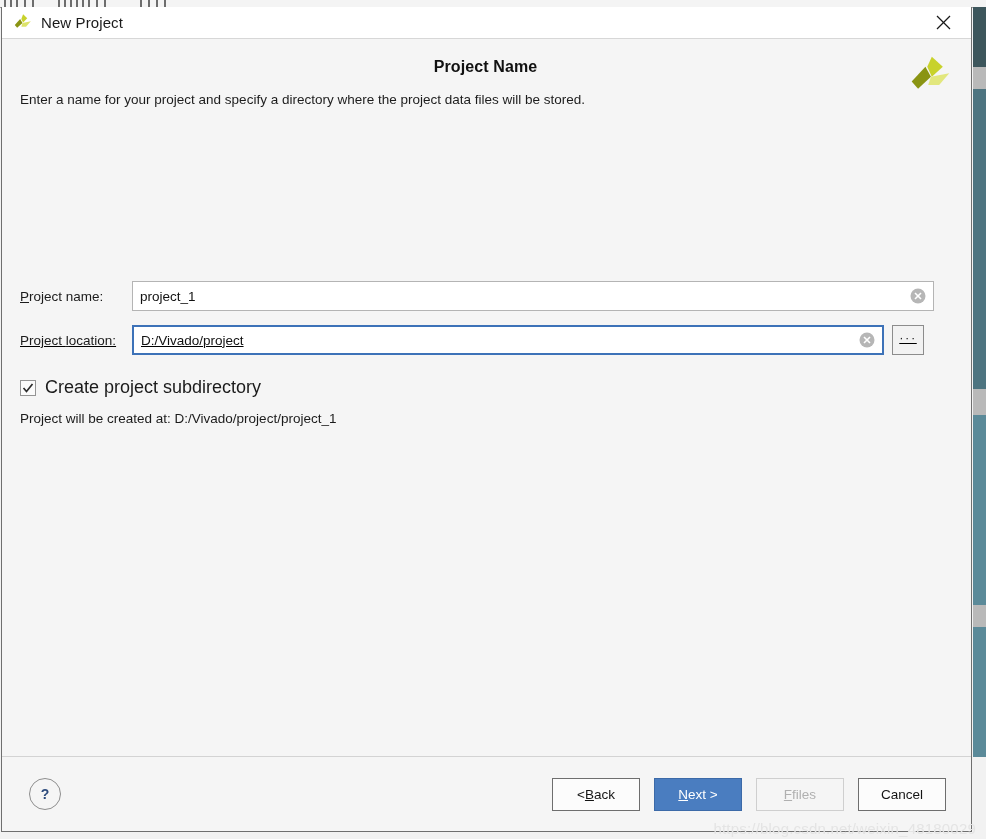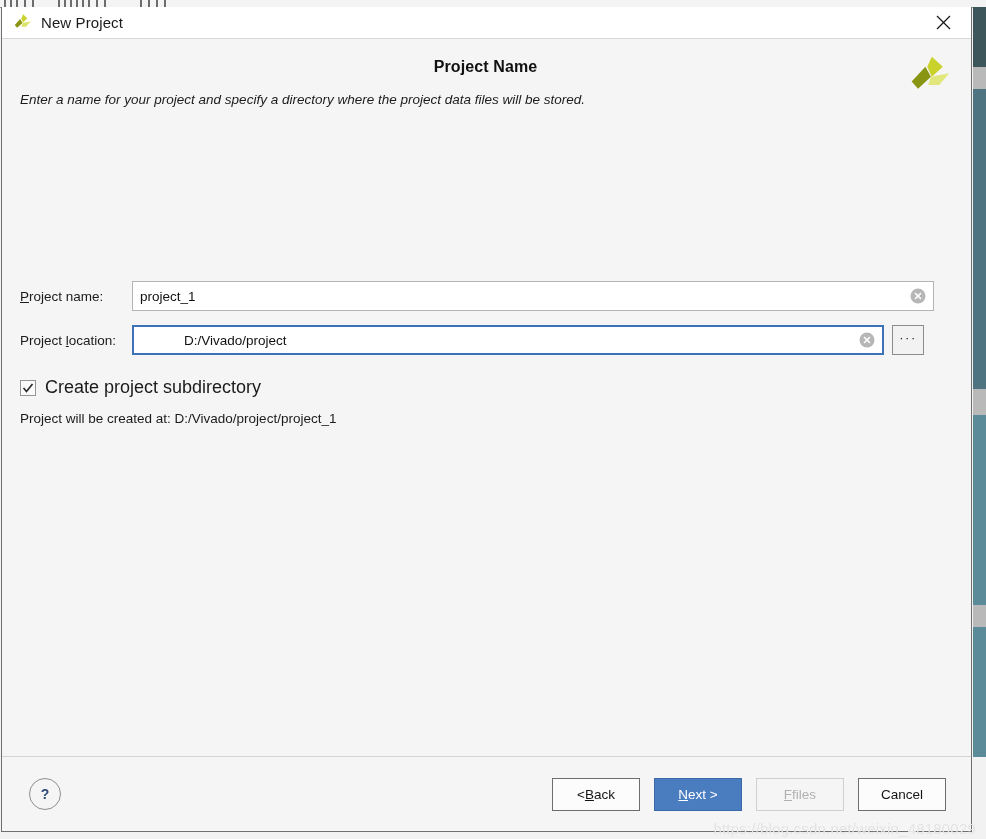--- a/index.html
+++ b/index.html
@@ -112,21 +112,20 @@
     font-size: 16px;
     font-weight: bold;
     color: #111111;
     letter-spacing: .1px;
     text-align: center;
   }
   .header p {
     margin: 16px 0 0 0;
     font-size: 13.5px;
     color: #1c1c1c;
-    font-style: italic;
   }
   .brand-logo {
     position: absolute;
     right: 19px;
     top: 14px;
     width: 44px; height: 44px;
   }
 
   
   .body {
@@ -135,21 +134,21 @@
     background: #f5f5f5;
     padding: 0 18px;
   }
   .form-row {
     position: absolute;
     display: flex;
     align-items: center;
     left: 18px;
   }
   #row-name     { top: 174px; }
-  #row-location { top: 218px; }
+  #row-location { top: 218px; text-decoration: underline; }
 
   .field-label {
     width: 112px;
     font-size: 13.5px;
     color: #1b1b1b;
     text-align: left;
     flex: none;
   }
   .field-label u { text-decoration: underline; }
 
@@ -159,21 +158,21 @@
     background: #ffffff;
     border: 1px solid #b4b4b4;
     box-sizing: border-box;
     display: flex;
     align-items: center;
   }
   .textfield.focused {
     border: 2px solid #3d72b8;
   }
   #input-name     { width: 802px; }
-  #input-location { width: 752px; padding-left: 43px; }
+  #input-location { width: 752px; }
 
   .textfield input {
     border: none;
     outline: none;
     background: transparent;
     font-family: "Liberation Sans", sans-serif;
     font-size: 13.5px;
     color: #111111;
     padding: 0 30px 0 7px;
     width: 100%;

